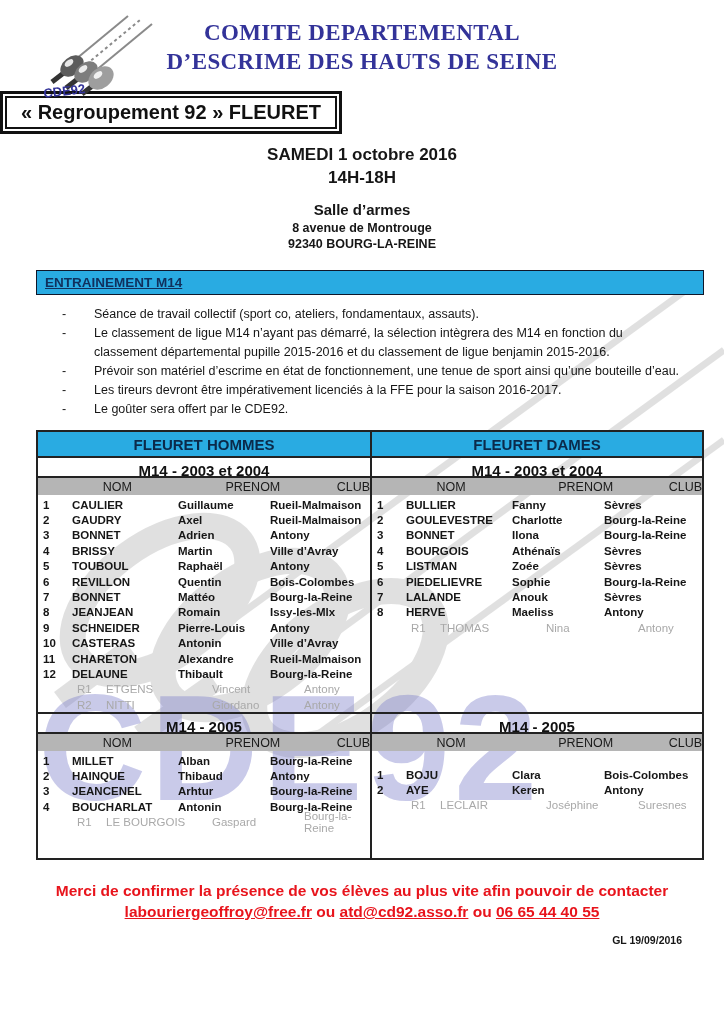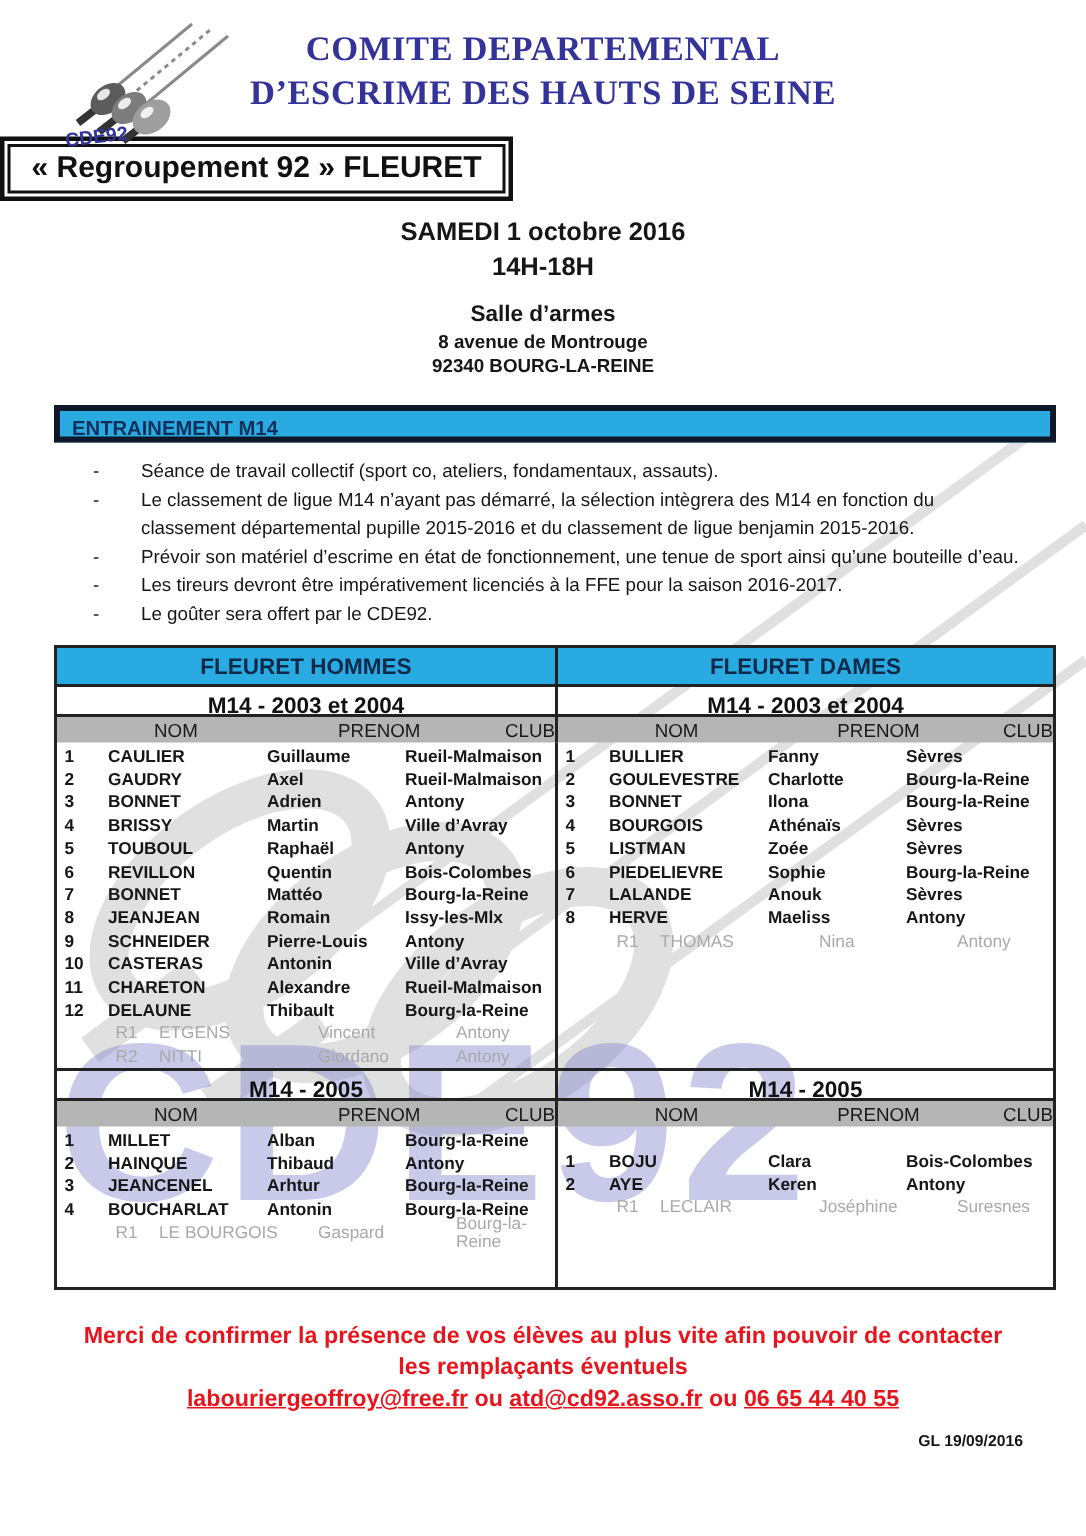--- a/index.html
+++ b/index.html
@@ -16,23 +16,23 @@
   .title-box-wrap { display:flex; justify-content:flex-start; margin-top:15px; }
   .title-box-outer { border:3px solid #111; padding:2px; background:#fff; }
   .title-box-inner { border:2px solid #111; padding:3px 14px; font-size:20px; font-weight:bold; color:#111; }
 
   .date-block { text-align:center; margin-top:9px; font-size:17px; font-weight:bold; line-height:23px; color:#161616; }
   .venue-block { text-align:center; margin-top:11px; color:#161616; }
   .venue-name { font-size:15px; font-weight:bold; line-height:20px; }
   .venue-addr { font-size:12.5px; font-weight:bold; line-height:16px; }
 
   
-  .banner { margin:18px 20px 0 36px; background:#29abe2; border:4px solid #0f172a;
+  .banner { margin:18px 20px 0 36px; background:#29abe2; border:1px solid #0f172a;
             height:25px; line-height:23px; padding-left:8px; font-weight:bold;
-            font-size:13.5px; color:#10305c; }
+            font-size:13.5px; color:#10305c;text-decoration:underline; }
 
   
   .bullets { margin:10px 38px 0 58px; font-size:12.5px; line-height:19px; color:#161616; }
   .bullet { display:flex; }
   .bullet .dash { flex:none; width:36px; padding-left:4px; }
   .bullet .btxt { flex:1; }
 
   
   .table-block { margin:11px 20px 0 36px; width:668px; border:2px solid #222; background:transparent; }
   .row2 { display:flex; }
@@ -395,21 +395,20 @@
               <div class="c-prenom">Joséphine</div>
               <div class="c-club">Suresnes</div>
             </div>
           </div>
       </div>
 
     </div>
 
     <div class="notice">
       <div>Merci de confirmer la présence de vos élèves au plus vite afin pouvoir de contacter</div>
-      <div>les remplaçants éventuels</div>
       <div class="contact">
         <a href="#">labouriergeoffroy@free.fr</a>
         <span class="sep">ou</span>
         <a href="#">atd@cd92.asso.fr</a>
         <span class="sep">ou</span>
         <a href="#">06 65 44 40 55</a>
       </div>
     </div>
 
     <div class="signature">GL 19/09/2016</div>

